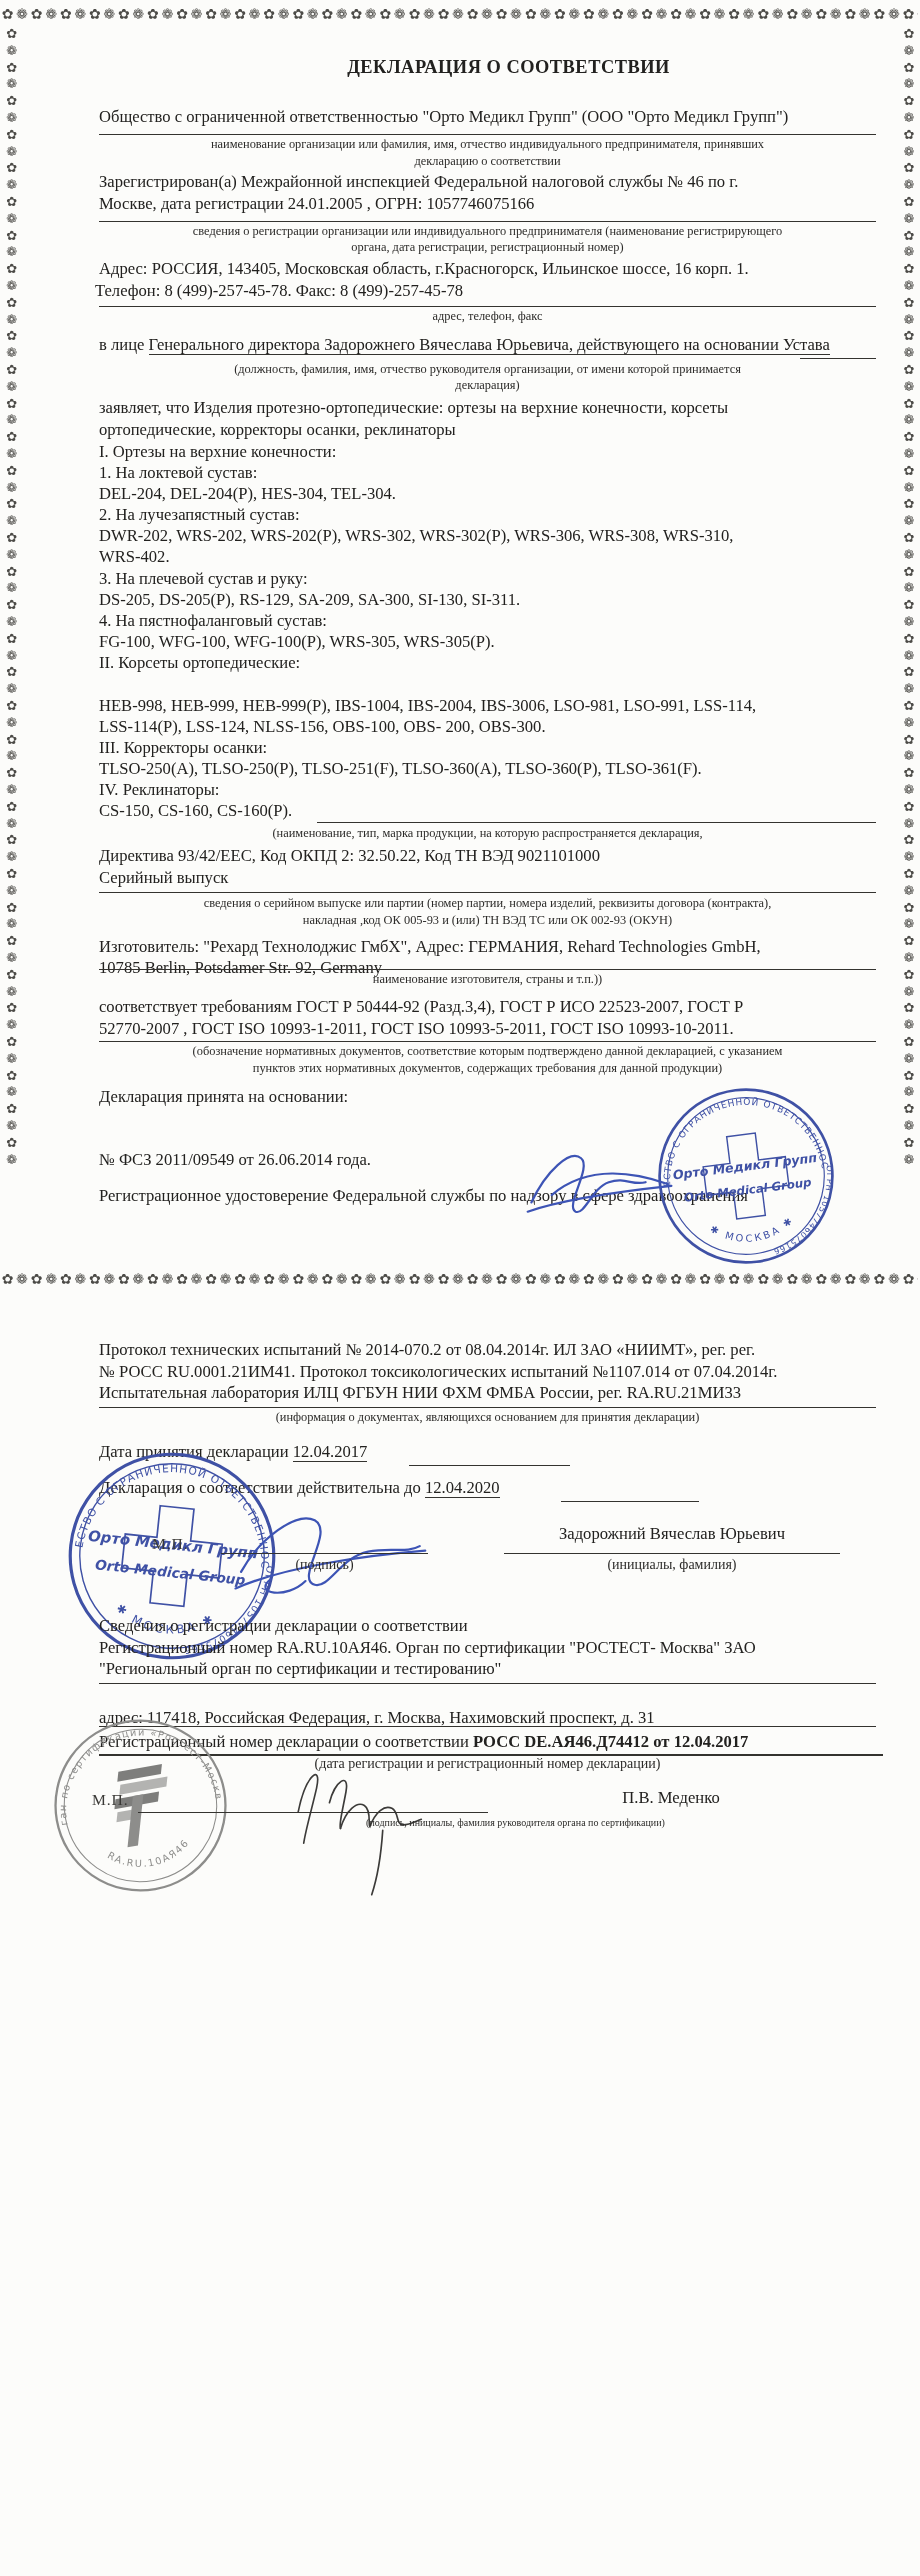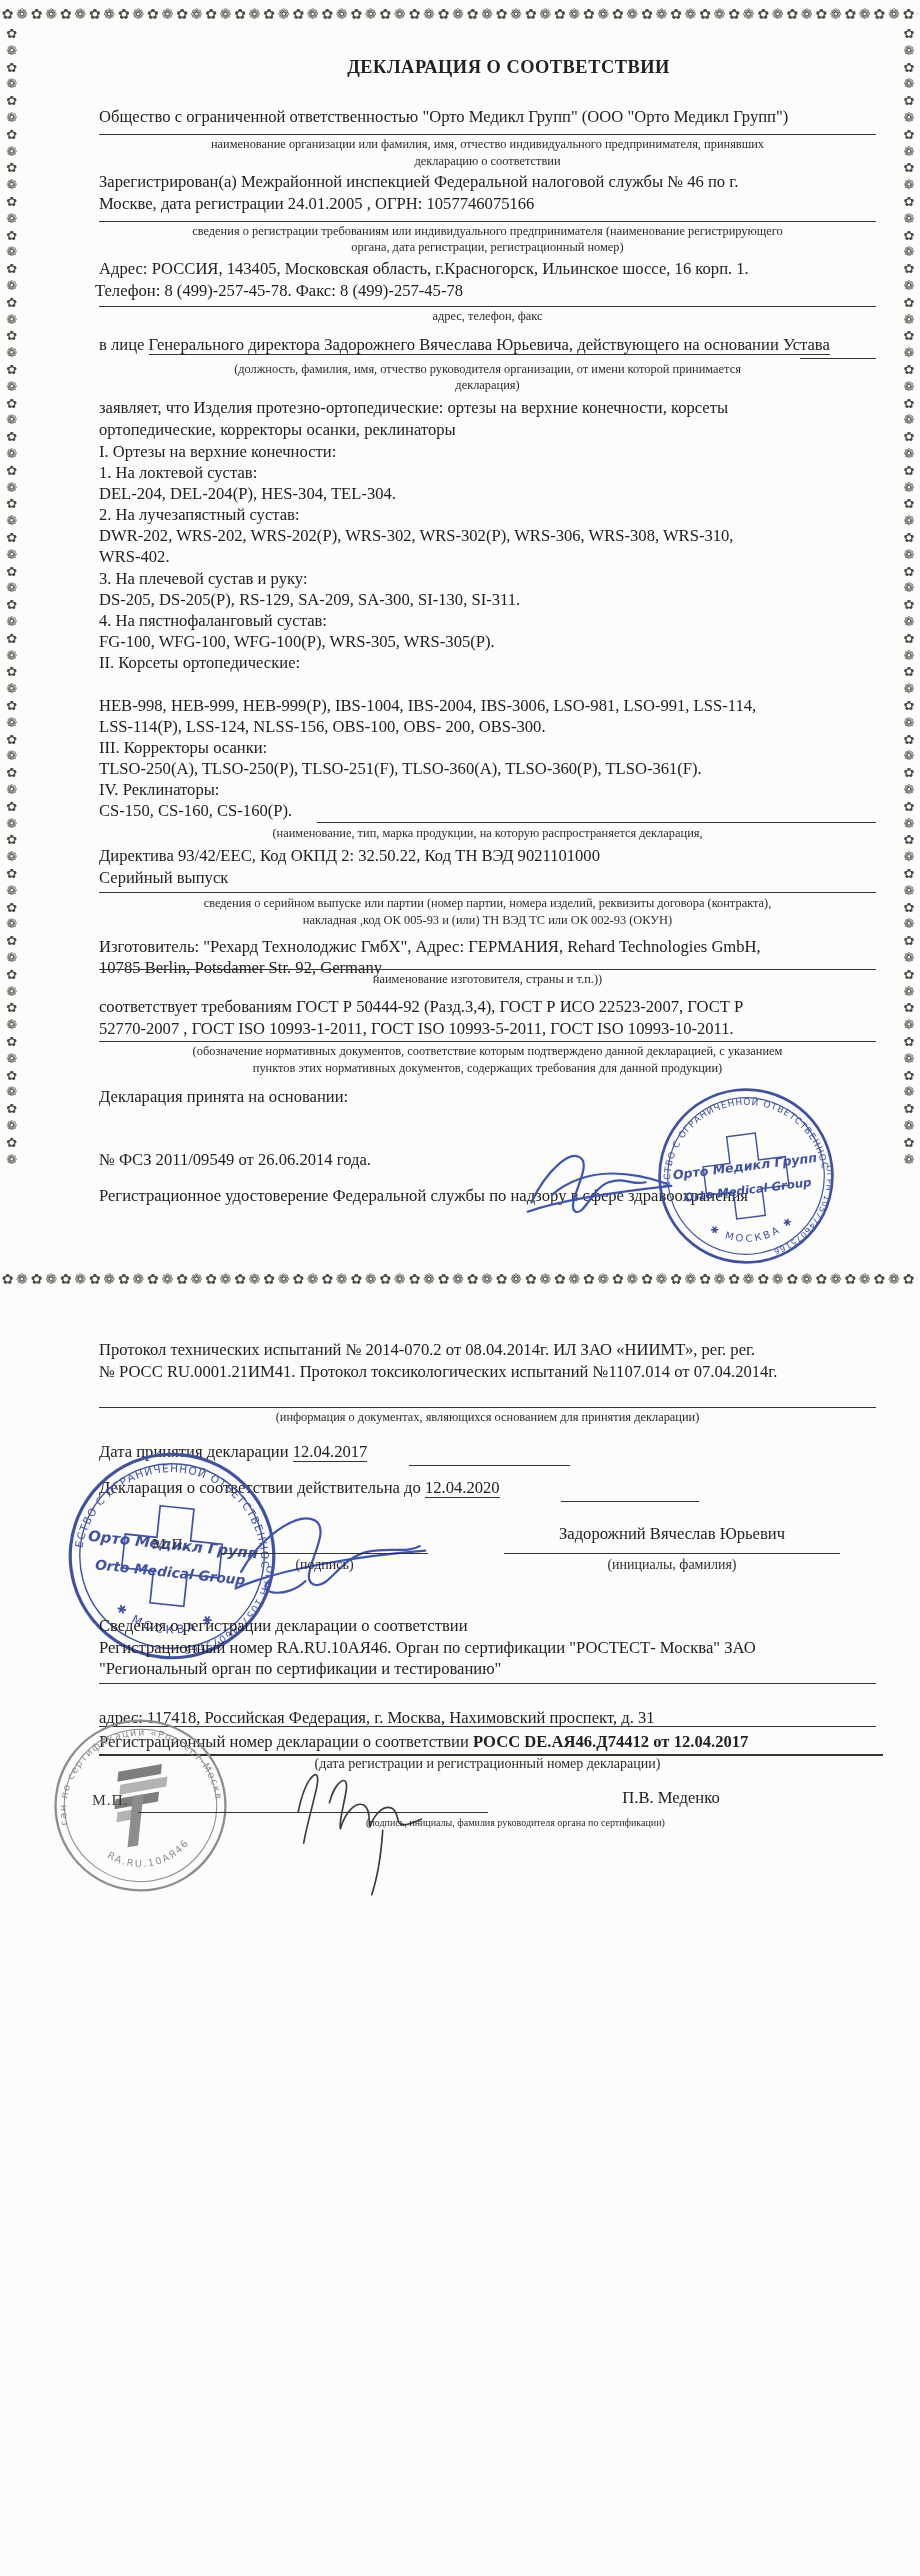--- a/index.html
+++ b/index.html
@@ -32,21 +32,21 @@
 
   <div class="ttl" style="left:120px;top:57px;width:777px;">ДЕКЛАРАЦИЯ О СООТВЕТСТВИИ</div>
 
   <div class="ln" style="left:99px;top:107px;">Общество с ограниченной ответственностью "Орто Медикл Групп"  (ООО "Орто Медикл Групп")</div>
   <div class="rule" style="left:99px;top:134px;width:777px;"></div>
   <div class="sm" style="left:99px;top:137px;width:777px;">наименование организации или фамилия, имя, отчество индивидуального предпринимателя, принявших</div>
   <div class="sm" style="left:99px;top:154px;width:777px;">декларацию о соответствии</div>
   <div class="ln" style="left:99px;top:172px;">Зарегистрирован(а) Межрайонной инспекцией Федеральной налоговой службы № 46 по г.</div>
   <div class="ln" style="left:99px;top:194px;">Москве, дата регистрации 24.01.2005 , ОГРН: 1057746075166</div>
   <div class="rule" style="left:99px;top:221px;width:777px;"></div>
-  <div class="sm" style="left:99px;top:224px;width:777px;">сведения о регистрации требованиям или индивидуального предпринимателя (наименование регистрирующего</div>
+  <div class="sm" style="left:99px;top:224px;width:777px;">сведения о регистрации организации или индивидуального предпринимателя (наименование регистрирующего</div>
   <div class="sm" style="left:99px;top:240px;width:777px;">органа, дата регистрации, регистрационный номер)</div>
   <div class="ln" style="left:99px;top:259px;">Адрес: РОССИЯ, 143405, Московская область, г.Красногорск, Ильинское шоссе, 16 корп. 1.</div>
   <div class="ln" style="left:95px;top:281px;">Телефон: 8 (499)-257-45-78. Факс: 8 (499)-257-45-78</div>
   <div class="rule" style="left:99px;top:306px;width:777px;"></div>
   <div class="sm" style="left:99px;top:309px;width:777px;">адрес, телефон, факс</div>
   <div class="ln" style="left:99px;top:335px;">
     <span>в лице </span><span class="u">Генерального директора Задорожнего Вячеслава Юрьевича, действующего на основании Устава</span>
   </div>
   <div class="rule" style="left:800px;top:358px;width:76px;"></div>
   <div class="sm" style="left:99px;top:378px;width:777px;">декларация)</div>
@@ -117,20 +117,21 @@
   <svg class="stamp" style="left:524px;top:1136px;" width="152" height="97" viewBox="0 0 165 105">
     <g fill="none" stroke="#3d54b5" stroke-width="2.4" stroke-linecap="round">
       <path d="M8,72 C24,38 50,14 62,24 C74,34 44,76 56,82 C66,86 74,56 92,50 C110,44 118,54 132,50"></path>
       <path d="M30,64 C70,30 122,40 156,52"></path>
       <path d="M4,82 C44,68 104,60 160,54"></path>
     </g>
   </svg>
 
   <div class="ln" style="left:99px;top:1340px;">Протокол  технических испытаний № 2014-070.2 от 08.04.2014г. ИЛ ЗАО «НИИМТ», рег. рег.</div>
   <div class="ln" style="left:99px;top:1362px;">№ РОСС RU.0001.21ИМ41. Протокол токсикологических испытаний №1107.014 от 07.04.2014г.</div>
+  <div class="ln" style="left:99px;top:1383px;">Испытательная лаборатория ИЛЦ ФГБУН НИИ ФХМ ФМБА России, рег. RA.RU.21МИ33</div>
   <div class="rule" style="left:99px;top:1407px;width:777px;"></div>
   <div class="sm" style="left:99px;top:1410px;width:777px;">(информация о документах, являющихся основанием для принятия декларации)</div>
 
   <div class="ln" style="left:99px;top:1442px;">
     <span>Дата принятия декларации </span><span class="u">12.04.2017</span>
   </div>
   <div class="rule" style="left:409px;top:1465px;width:161px;"></div>
 
   <div class="ln" style="left:99px;top:1478px;">
     <span>Декларация о соответствии действительна до </span><span class="u">12.04.2020</span>

